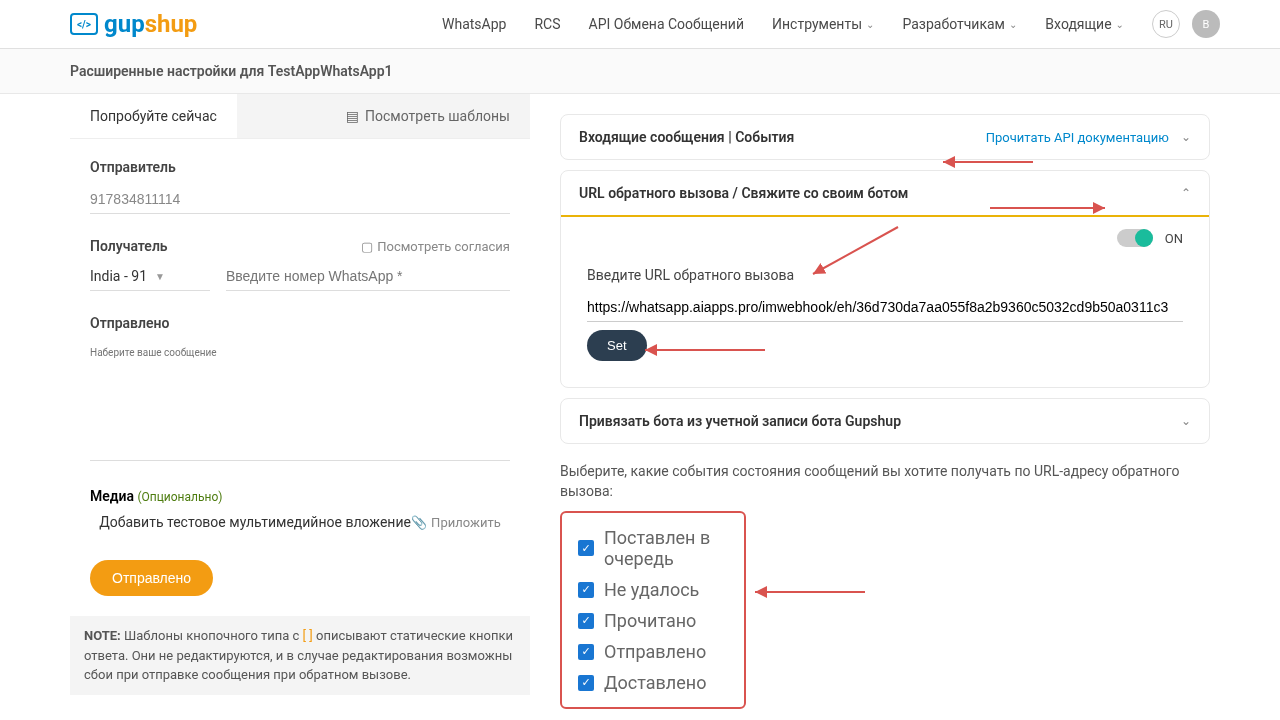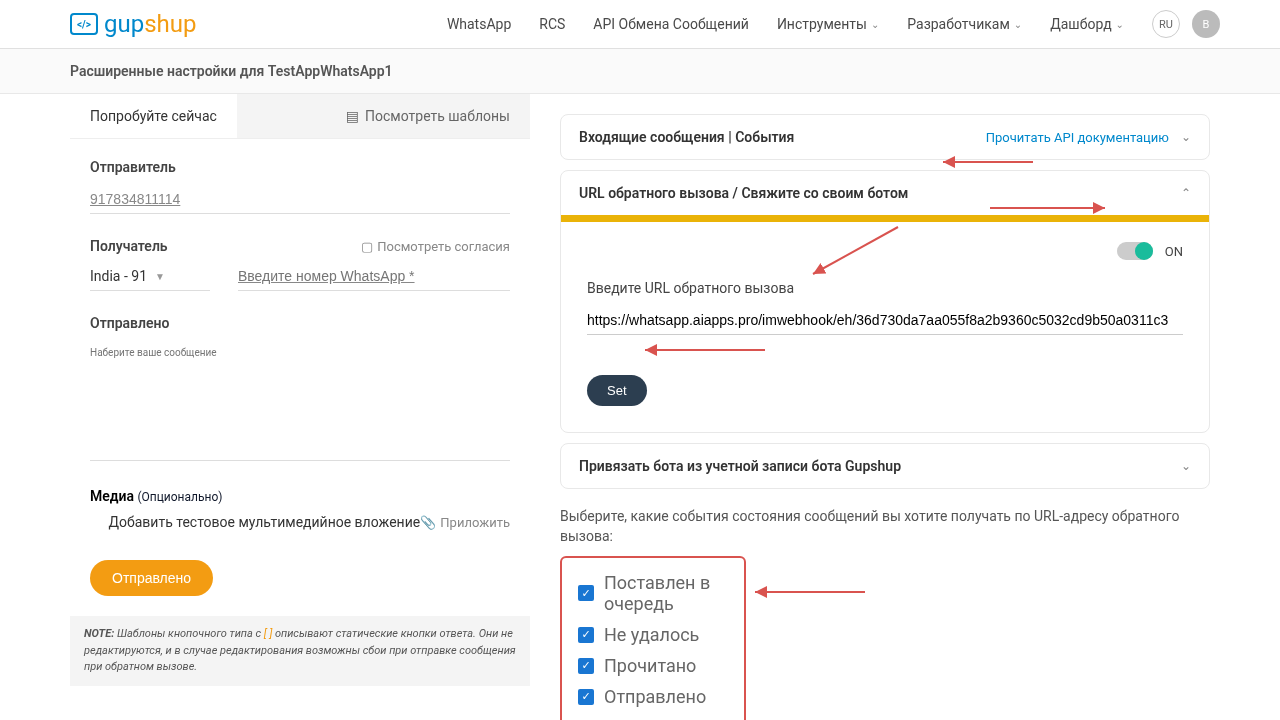--- a/index.html
+++ b/index.html
@@ -1,65 +1,65 @@
 <!DOCTYPE html>
 <html><head>
 <meta charset="utf-8">
 <style>
 * { box-sizing: border-box; margin: 0; padding: 0; }
 body { font-family: -apple-system, BlinkMacSystemFont, "Segoe UI", Roboto, sans-serif; font-size: 14px; color: #333; background: #fff; }
 .header { display: flex; align-items: center; justify-content: space-between; padding: 10px 60px 10px 70px; border-bottom: 1px solid #e0e0e0; }
 .logo { display: flex; align-items: center; gap: 6px; }
 .logo-icon { width: 28px; height: 22px; border: 2px solid #0088cc; border-radius: 4px; position: relative; display: flex; align-items: center; justify-content: center; color: #0088cc; font-size: 10px; font-weight: bold; }
-.logo-text { font-size: 24px; font-weight: 400; }
+.logo-text { font-size: 24px; font-weight: 700; }
 .logo-text .gup { color: #0088cc; }
 .logo-text .shup { color: #f39c12; }
 .nav { display: flex; align-items: center; gap: 28px; }
 .nav-item { color: #4a4a4a; cursor: pointer; display: flex; align-items: center; gap: 4px; font-size: 14px; }
 .chev { font-size: 10px; color: #888; }
 .header-right { display: flex; align-items: center; gap: 12px; }
 .circ-btn { width: 28px; height: 28px; border-radius: 50%; border: 1px solid #ccc; display: flex; align-items: center; justify-content: center; font-size: 11px; color: #666; cursor: pointer; }
 .avatar { background: #bbb; color: #fff; border: none; }
 .subheader { padding: 14px 70px; border-bottom: 1px solid #e8e8e8; font-weight: 600; color: #555; background: #fafafa; }
 .main { display: flex; gap: 30px; padding: 0 70px; }
 .left { width: 460px; flex-shrink: 0; }
 .right { flex: 1; padding-top: 20px; }
 .tabs { display: flex; background: #f4f4f4; }
 .tab { padding: 14px 20px; cursor: pointer; color: #666; display: flex; align-items: center; gap: 6px; font-size: 14px; }
 .tab.active { background: #fff; color: #333; }
 .tab.right-tab { margin-left: auto; }
 .panel { background: #fff; padding: 20px; border-top: 1px solid #eee; }
 .field-label { font-weight: 600; color: #444; margin-bottom: 10px; display: block; }
 .field-label-row { display: flex; justify-content: space-between; align-items: center; margin-bottom: 8px; }
 .link-btn { color: #888; cursor: pointer; display: flex; align-items: center; gap: 4px; font-size: 13px; }
-.input-line { border: none; border-bottom: 1px solid #ddd; width: 100%; padding: 6px 0; font-size: 14px; color: #888; outline: none; background: transparent; text-decoration: underline; }
-.row2 { display: flex; gap: 28px; align-items: center; }
+.input-line { border: none; border-bottom: 1px solid #ddd; width: 100%; padding: 6px 0; font-size: 14px; color: #888; outline: none; background: transparent; }
+.row2 { display: flex; gap: 16px; align-items: center; }
 .country-sel { display: flex; align-items: center; gap: 8px; border-bottom: 1px solid #ddd; padding: 6px 0; cursor: pointer; min-width: 120px; }
 .dropdown-arrow { color: #999; font-size: 10px; }
 .textarea-line { border: none; border-bottom: 1px solid #ddd; width: 100%; padding: 6px 0; font-size: 10px; color: #888; outline: none; resize: none; height: 120px; font-family: inherit; }
 .media-label { font-weight: 600; color: #000000; }
-.opt { font-weight: 400; font-size: 12px; color: #0f172a; margin-top: 16px; }
-.media-row { display: flex; justify-content: flex-end; align-items: center; margin-top: 10px; }
+.opt { font-weight: 400; font-size: 12px; color: #4d7c0f; margin-top: 16px; }
+.media-row { display: flex; justify-content: center; align-items: center; margin-top: 10px; }
 .btn-send { background: #f39c12; color: #fff; border: none; padding: 10px 22px; border-radius: 20px; font-size: 14px; cursor: pointer; margin-top: 30px; }
-.note { background: #f4f4f4; padding: 10px 14px; font-size: 11px; font-style: italic; color: #555; line-height: 1.5; }
+.note { background: #f4f4f4; padding: 10px 14px; font-size: 13px; color: #555; line-height: 1.5; }
 .note strong { font-weight: 700; }
 .note .br { color: #f39c12; }
 .accordion { border: 1px solid #e8e8e8; border-radius: 8px; margin-bottom: 10px; }
 .acc-head { display: flex; justify-content: space-between; align-items: center; padding: 14px 18px; cursor: pointer; }
 .acc-title { font-weight: 600; color: #333; }
 .acc-link { color: #0088cc; font-size: 13px; text-align: right; }
 .acc-icon { color: #888; font-size: 12px; margin-left: 12px; }
-.acc-body { padding: 20px 26px 26px; border-top: 7px solid #eab308; }
+.acc-body { padding: 12px 26px 26px; border-top: 2px solid #eab308; }
 .toggle-row { display: flex; justify-content: flex-end; align-items: center; gap: 12px; margin-bottom: 20px; }
 .toggle { width: 36px; height: 18px; background: #ccc; border-radius: 10px; position: relative; cursor: pointer; }
 .toggle-knob { width: 18px; height: 18px; background: #1abc9c; border-radius: 50%; position: absolute; right: 0; top: 0; }
 .toggle-label { font-size: 13px; color: #444; }
 .hint { color: #444; margin-bottom: 10px; font-size: 14px; }
 .url-input { width: 100%; border: none; border-bottom: 1px solid #ccc; padding: 6px 0; font-size: 14px; outline: none; }
-.btn-set { background: #2c3e50; color: #fff; border: none; padding: 8px 20px; border-radius: 18px; font-size: 13px; cursor: pointer; margin-top: 40px; }
+.btn-set { background: #2c3e50; color: #fff; border: none; padding: 8px 20px; border-radius: 18px; font-size: 13px; cursor: pointer; margin-top: 8px; }
 .info-text { font-size: 13px; color: #555; margin-top: 24px; }
 .events-label { color: #555; margin: 18px 0 10px; line-height: 1.4; }
 .events-box { border: 2px solid #d9534f; border-radius: 6px; padding: 14px 16px; width: 186px; }
 .chk-row { display: flex; align-items: center; gap: 10px; margin-bottom: 10px; }
 .chk-row:last-child { margin-bottom: 0; }
 .chk { width: 16px; height: 16px; background: #1976d2; border-radius: 2px; display: flex; align-items: center; justify-content: center; color: #fff; font-size: 11px; cursor: pointer; flex-shrink: 0; }
 .chk-label { color: #666; font-size: 18px; }
 .spacer-24 { height: 24px; }
 svg.ann { position: absolute; overflow: visible; pointer-events: none; }
 .right-wrap { position: relative; }
@@ -78,21 +78,21 @@
     <div class="nav-item">API Обмена Сообщений</div>
     <div class="nav-item">
         <span>Инструменты</span>
         <span class="chev">⌄</span>
       </div>
     <div class="nav-item">
         <span>Разработчикам</span>
         <span class="chev">⌄</span>
       </div>
     <div class="nav-item">
-        <span>Дашборд</span>
+        <span>Входящие</span>
         <span class="chev">⌄</span>
       </div>
     <div class="header-right">
       <div class="circ-btn">RU</div>
       <div class="circ-btn avatar">B</div>
     </div>
   </div>
 </div>
 
 <div class="subheader">Расширенные настройки для TestAppWhatsApp1</div>

